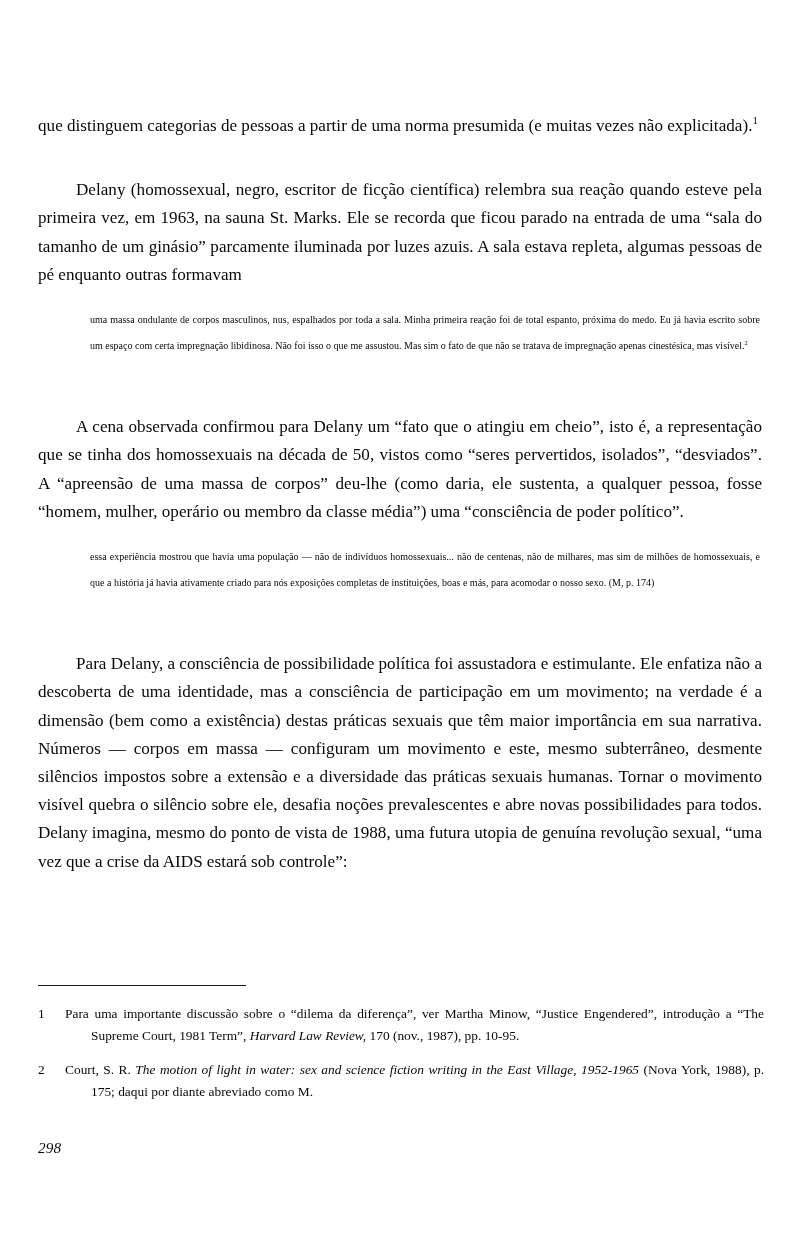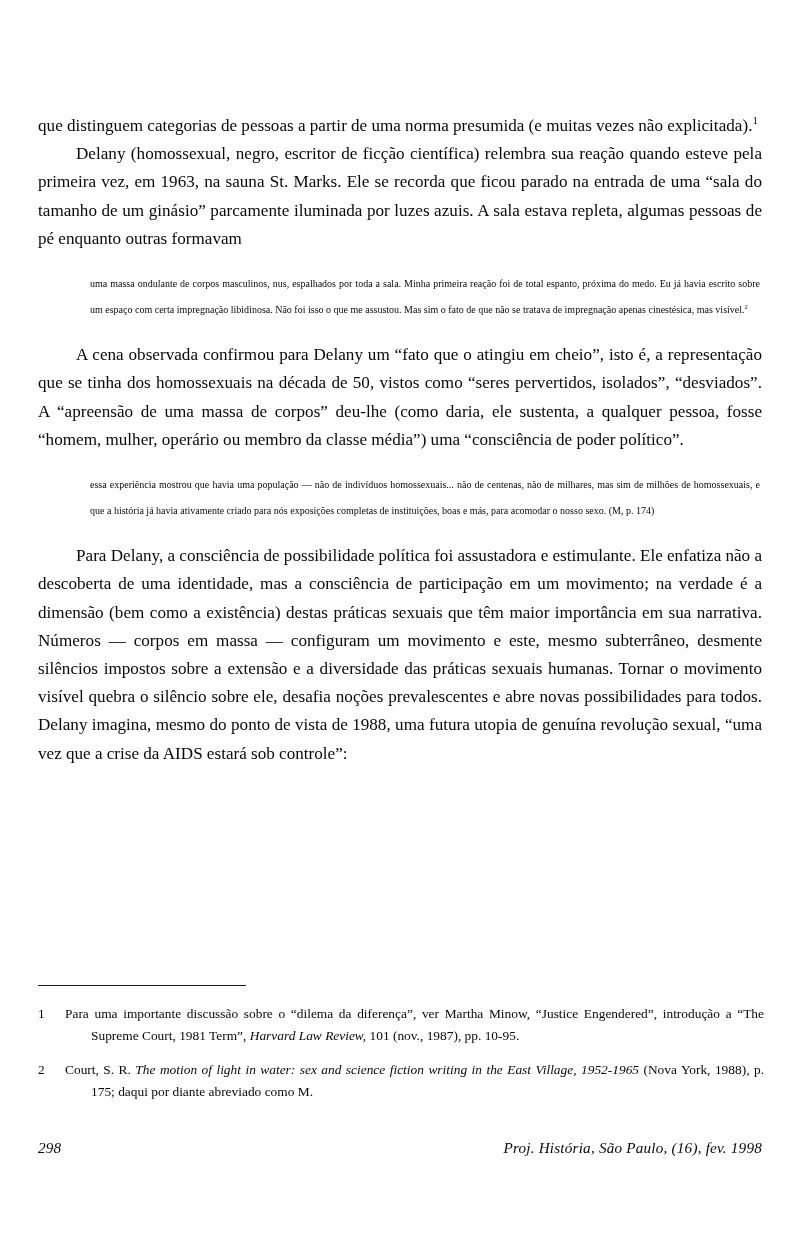--- a/index.html
+++ b/index.html
@@ -39,20 +39,21 @@
     line-height: 28.2px;
     text-align: justify;
     text-indent: 0;
     letter-spacing: 0.02px;
     word-spacing: -0.1px;
     -webkit-hyphens: none;
     hyphens: none;
   }
   p.body-par.indent {
     text-indent: 38px;
+    margin-top: 36px;
   }
 
   
   .gap-quote-top { height: 18px; }
   .gap-quote-bottom { height: 19px; }
 
   
   blockquote.quote {
     margin: 0;
     padding: 0 2px 0 52px;
@@ -156,27 +157,26 @@
 
     <p class="body-par indent"><span>Para Delany, a consciência de possibilidade política foi assustadora e estimulante. Ele enfatiza não a descoberta de uma identidade, mas a consciência de participação em um movimento; na verdade é a dimensão (bem como a existência) destas práticas sexuais que têm maior importância em sua narrativa. Números — corpos em massa — configuram um movimento e este, mesmo subterrâneo, desmente silêncios impostos sobre a extensão e a diversidade das práticas sexuais humanas. Tornar o movimento visível quebra o silêncio sobre ele, desafia noções prevalescentes e abre novas possibilidades para todos. Delany imagina, mesmo do ponto de vista de 1988, uma futura utopia de genuína revolução sexual, “uma vez que a crise da AIDS estará sob controle”:</span></p>
 
   </div>
 
   <div class="footnotes">
     <div class="fn-rule"></div>
 
     <div class="fn hang">
       <span class="fn-num">1</span>
-      <span class="fn-text"><span>Para uma importante discussão sobre o “dilema da diferença”, ver Martha Minow, “Justice Engendered”, introdução a “The Supreme Court, 1981 Term”, </span><i>Harvard Law Review,</i><span> 101 (nov., 1987), pp. 10-95.</span></span>
+      <span class="fn-text"><span>Para uma importante discussão sobre o “dilema da diferença”, ver Martha Minow, “Justice Engendered”, introdução a “The Supreme Court, 1981 Term”, </span><i>Harvard Law Review,</i><span> 170 (nov., 1987), pp. 10-95.</span></span>
     </div>
 
     <div class="fn hang">
       <span class="fn-num">2</span>
       <span class="fn-text"><span>Court, S. R. </span><i>The motion of light in water: sex and science fiction writing in the East Village, 1952-1965</i><span> (Nova York, 1988), p. 175; daqui por diante abreviado como M.</span></span>
     </div>
   </div>
 
   <div class="footer">
     <span class="pageno">298</span>
-    <span class="journal">Proj. História, São Paulo, (16), fev. 1998</span>
   </div>
 
 </div>
 
 </body></html>

